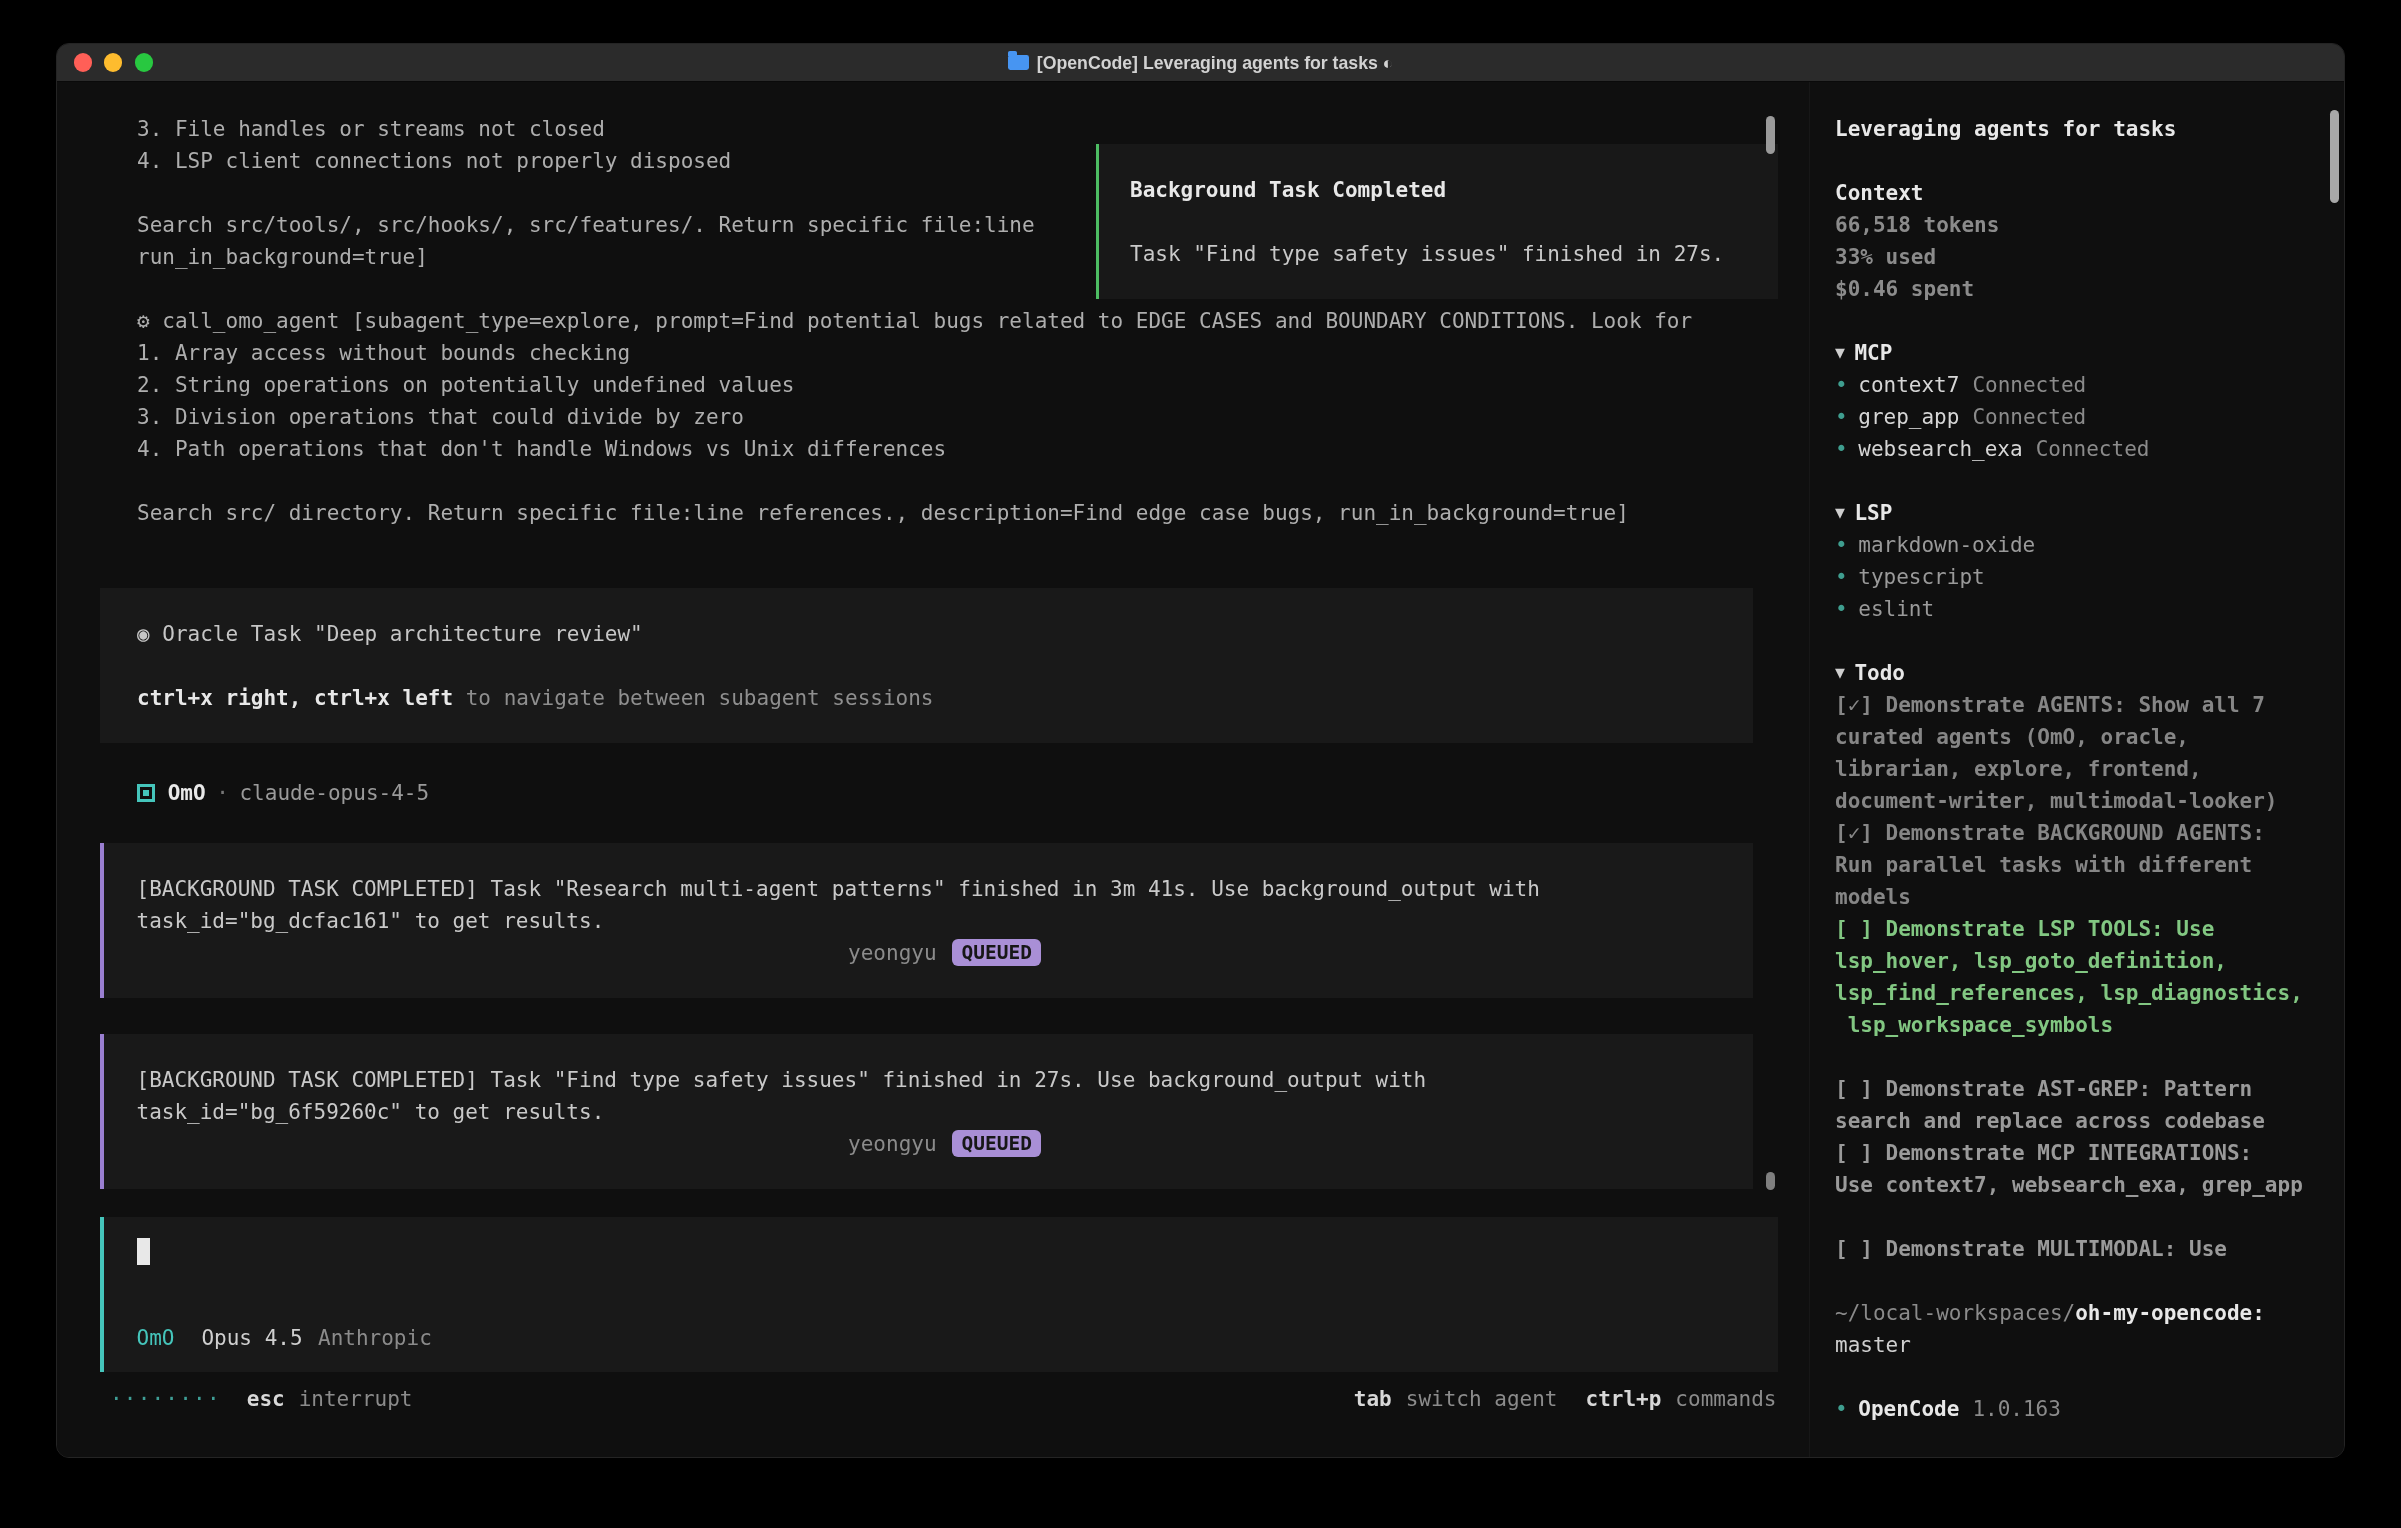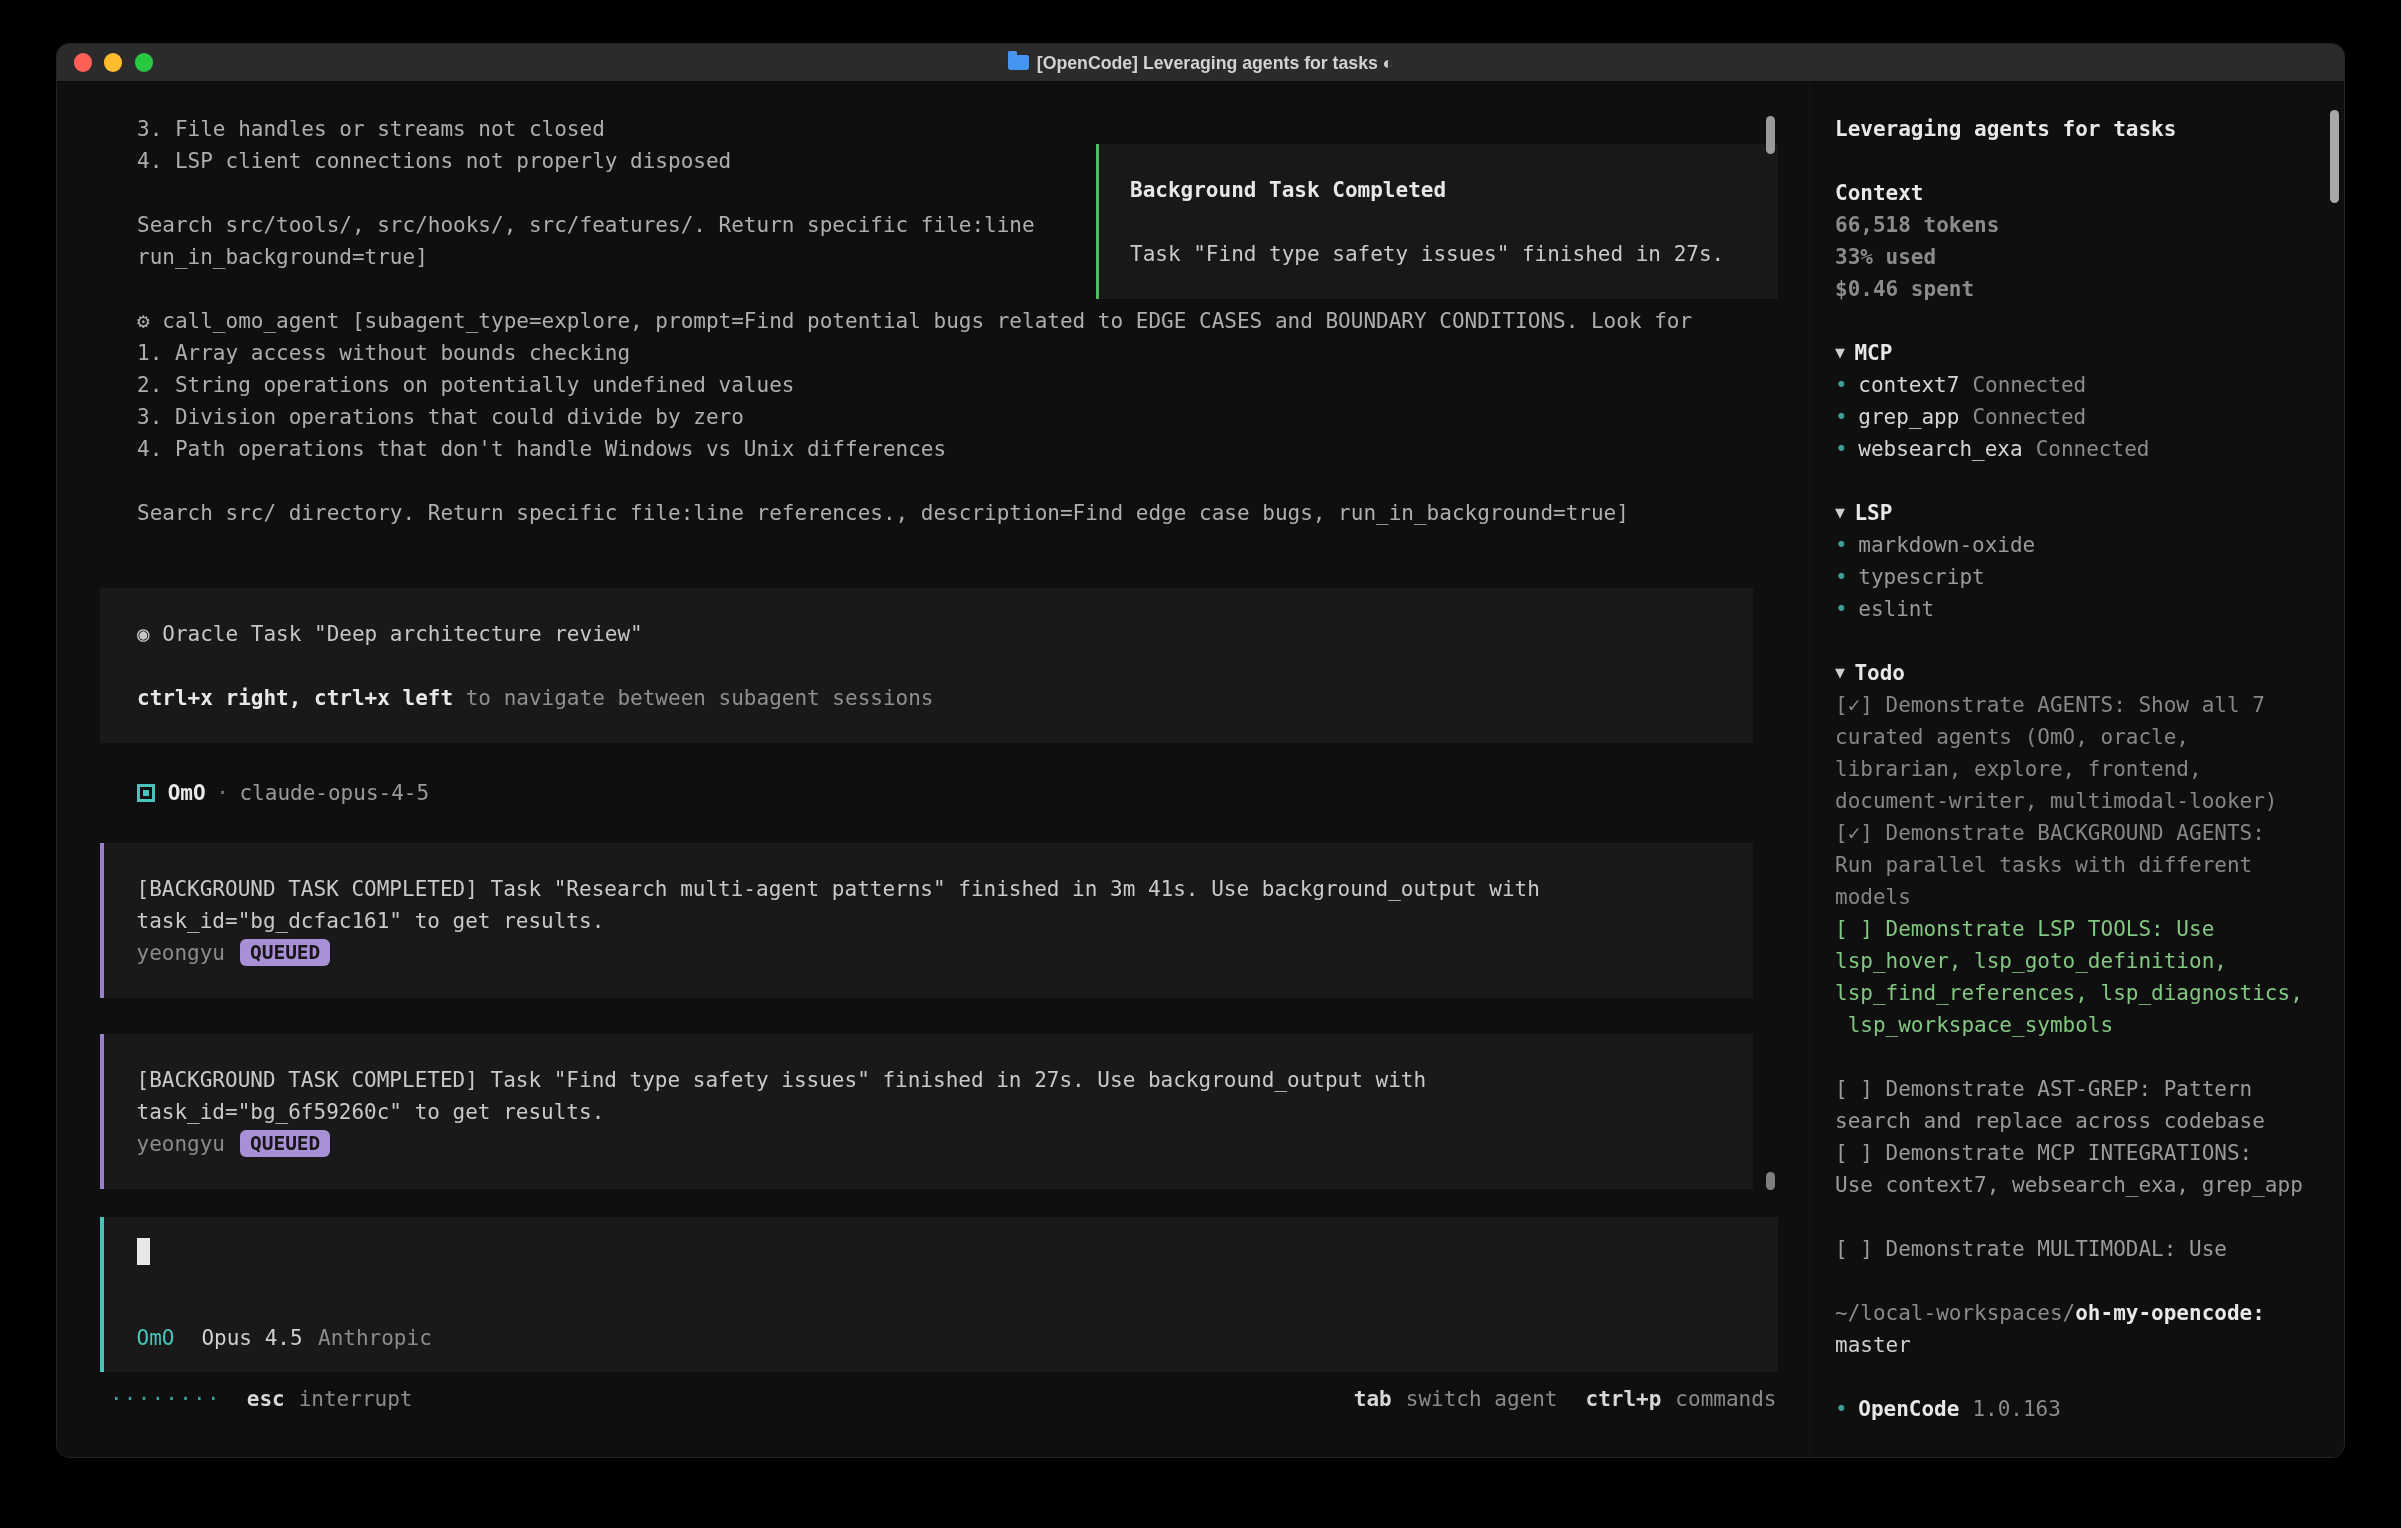--- a/index.html
+++ b/index.html
@@ -37,21 +37,21 @@
   .agent-row { margin:34px 0 0 37px; display:flex; align-items:center; }
   .agent-icon { width:17.7px; height:17.7px; background:#45c5bb; border:3px solid #45c5bb;
     box-shadow:inset 0 0 0 3px #0f0f0f; display:inline-block; margin-right:13px; }
   .agent-name { color:#e8e8e8; font-weight:bold; }
   .agent-sep { color:#777; margin:0 10.6px; }
   .agent-model { color:#9a9a9a; }
 
   .msg { width:1653px; background:#191919; border-left:4.7px solid #9a7fd1; padding:29.5px 0 29.5px 32.5px; }
   .msg.m1 { margin-top:34px; } .msg.m2 { margin-top:36px; }
   .msg pre { color:#c9c9c9; }
-  .msg-meta { display:flex; align-items:center; }
+  .msg-meta { display:flex; align-items:center;justify-content:center; }
   .msg-author { color:#8b8b8b; margin-right:15.4px; }
   .badge { background:#a98fd6; color:#171717; font-weight:bold; font-size:19.5px; line-height:26px;
     padding:0.6px 9.5px; border-radius:6px; display:inline-block; }
 
   .notification { position:absolute; left:1039px; top:62px; width:682px; height:155px;
     background:#181818; border-left:3.5px solid #4dbd63; padding:29.5px 0 0 31px; z-index:4; }
   .notif-title { color:#e8e8e8; font-weight:bold; }
   .notif-body { color:#c9c9c9; }
 
   .blank { height:32px; }
@@ -83,21 +83,21 @@
   .sb-title { color:#e8e8e8; font-weight:bold; }
   .sb-heading { color:#e8e8e8; font-weight:bold; }
   .sb-dim { color:#8b8b8b;font-weight:bold; }
   .sb-section { display:flex; align-items:center; }
   .chev { color:#cfcfcf; font-size:16.5px; margin-right:9.5px; }
   .sb-item { display:flex; align-items:baseline; }
   .bullet { color:#3f9e8f; margin-right:10.6px; }
   .sb-item .name { color:#d6d6d6; margin-right:13px; }
   .sb-item .status { color:#8b8b8b; }
   .sb-item.lsp .name { color:#9a9a9a; }
-  .todo { white-space:pre-wrap; }
+  .todo { white-space:pre-wrap;font-weight:bold; }
   .todo.done { color:#868686; }
   .todo.active { color:#82c782; }
   .todo.pending { color:#9a9a9a; }
   .workspace .dim { color:#8b8b8b; }
   .workspace .repo { color:#e8e8e8; font-weight:bold; }
   .workspace .branch { color:#cfcfcf; }
   .version { display:flex; align-items:baseline; }
   .version .vname { color:#e8e8e8; font-weight:bold; margin-right:13px; }
   .version .vnum { color:#8b8b8b; }
   .sb-thumb { right:4.7px; top:28px; height:93px; background:#a8a8a8; }

